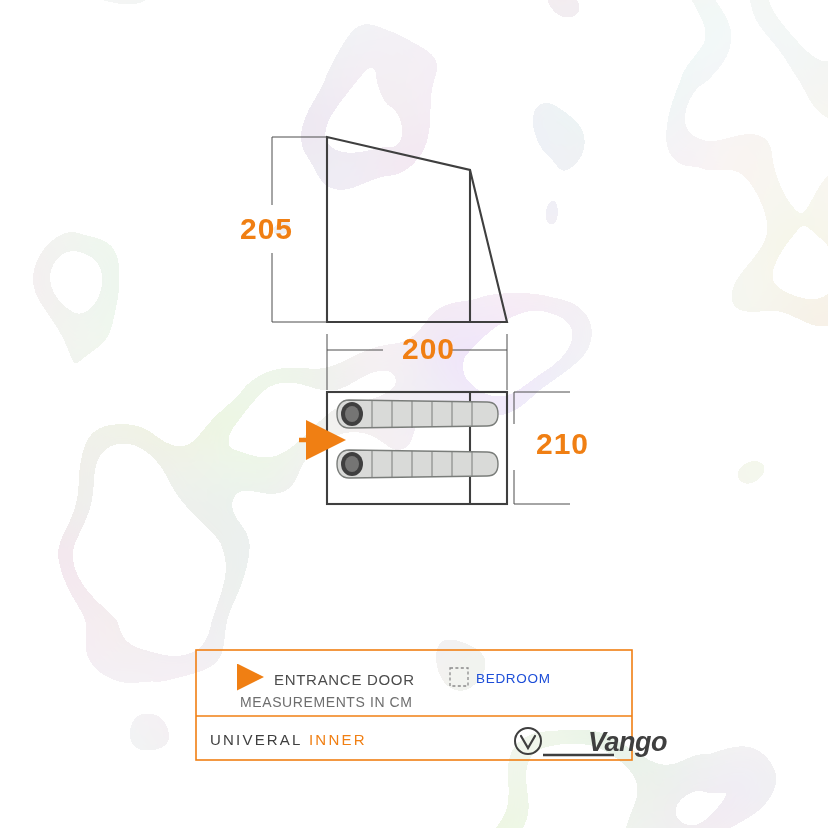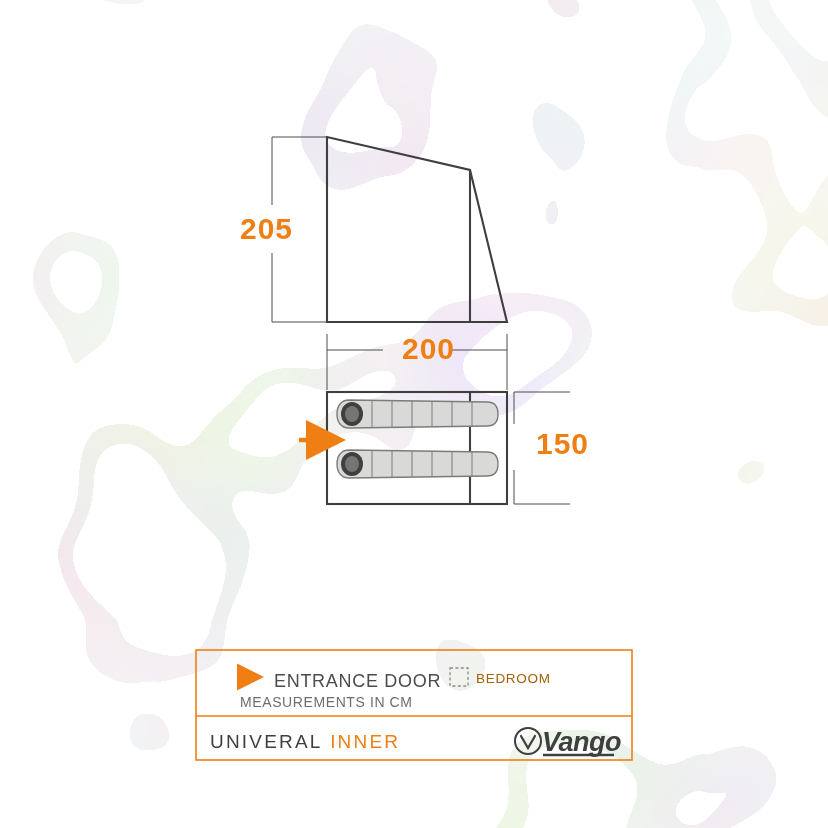--- a/index.html
+++ b/index.html
@@ -49,59 +49,60 @@
   #dim-200 { left: 402px; top: 332px; }
   #dim-120 { left: 536px; top: 427px; }
 
   .legend-text {
     position: absolute;
     font-family: "Liberation Sans", sans-serif;
     white-space: nowrap;
   }
   #legend-entrance {
     left: 274px; top: 671px;
-    font-size: 18px;
+    font-size: 15px;
     color: #4c4c4c;
     letter-spacing: 0.7px;
   }
   #legend-bedroom {
     left: 476px; top: 671px;
     font-size: 13.5px;
-    color: #a16207;
+    color: #1d4ed8;
     letter-spacing: 0.7px;
     text-align: right;
   }
   #legend-measure {
     left: 240px; top: 694px;
     font-size: 14px;
     color: #6e6e6e;
     letter-spacing: 0.6px;
   }
   #model-name {
     position: absolute;
     left: 210px; top: 731px;
-    font-size: 19px;
+    font-size: 15px;
     letter-spacing: 2.2px;
     color: #3f3f3f;
     font-family: "Liberation Sans", sans-serif;
     white-space: nowrap;
   }
   #model-name .variant {
     color: #f07f13;
   }
   #brand-name {
     position: absolute;
     left: 542px;
     top: 727px;
     font-size: 27px;
     font-style: italic;
     font-weight: bold;
     letter-spacing: -0.5px;
     color: #3f3f3f;
     font-family: "Liberation Sans", sans-serif;
+    padding-left: 46px;
   }
 </style>
 </head>
 <body>
 
 <div id="stage">
 
   <svg class="bg-topo" viewBox="0 0 828 828" xmlns="http://www.w3.org/2000/svg" aria-hidden="true">
     <defs>
       <filter id="topoNoise" x="0" y="0" width="100%" height="100%">
@@ -221,21 +222,21 @@
     <g>
       <circle cx="528" cy="741" r="13" fill="none" stroke="#3f3f3f" stroke-width="2"></circle>
       <path d="M521,736 L528,748 L535,736" fill="none" stroke="#3f3f3f" stroke-width="2.2" stroke-linecap="round"></path>
       <line x1="543" y1="755" x2="614" y2="755" stroke="#3f3f3f" stroke-width="2.4"></line>
     </g>
   </svg>
 
   <div class="text-layer">
     <div class="dim-label" id="dim-205">205</div>
     <div class="dim-label" id="dim-200">200</div>
-    <div class="dim-label" id="dim-120">150</div>
+    <div class="dim-label" id="dim-120">210</div>
 
     <div class="legend-text" id="legend-entrance">ENTRANCE DOOR</div>
     <div class="legend-text" id="legend-bedroom">BEDROOM</div>
     <div class="legend-text" id="legend-measure">MEASUREMENTS IN CM</div>
 
     <div id="model-name">
       <span>UNIVERAL</span><span>&nbsp;</span><span class="variant">INNER</span>
     </div>
 
     <div id="brand-name">Vango</div>

